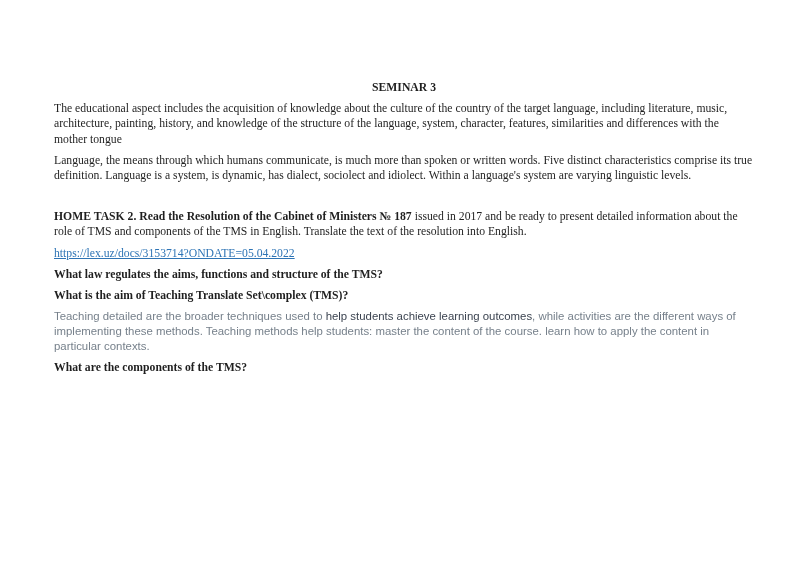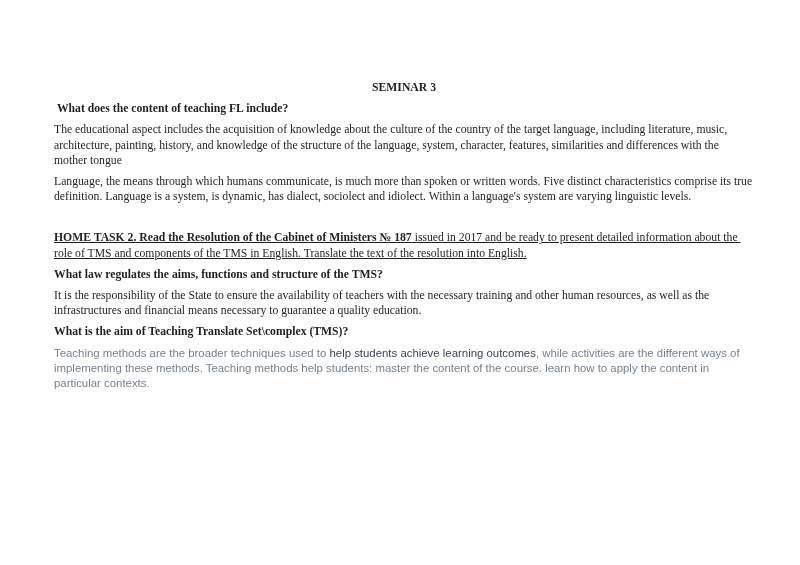--- a/index.html
+++ b/index.html
@@ -16,21 +16,21 @@
   .doc p {
     font-family: "Liberation Serif", "DejaVu Serif", serif;
     font-size: 11.7px;
     line-height: 15.2px;
     color: #1f1f1f;
     margin: 0 0 6px 0;
     white-space: pre-wrap;
   }
   .center { text-align: center; }
   .bold { font-weight: bold; }
-  .gap-before { margin-top: 26px !important; text-decoration: underline; }
+  .gap-before { margin-top: 26px !important; }
   .link-para a {
     color: #2e74b5;
     text-decoration: underline;
     cursor: pointer;
   }
   .sans-muted {
     font-family: "Liberation Sans", "DejaVu Sans", sans-serif !important;
     font-size: 11.4px !important;
     line-height: 15px !important;
     color: #76808b !important;
@@ -42,33 +42,33 @@
 </head>
 <body>
 
 <div class="page">
   <div class="doc">
 
     <p class="center bold">SEMINAR 3</p>
 
 
 
-    <p class="bold"> What does the content of teaching FL include?</p>
 
     <p>The educational aspect includes the acquisition of knowledge about the culture of the country of the target language, including literature, music, architecture, painting, history, and knowledge of the structure of the language, system, character, features, similarities and differences with the mother tongue</p>
 
 
     <p>Language, the means through which humans communicate, is much more than spoken or written words. Five distinct characteristics comprise its true definition. Language is a system, is dynamic, has dialect, sociolect and idiolect. Within a language's system are varying linguistic levels.</p>
 
     <p class="gap-before"><span class="bold">HOME TASK 2. Read the Resolution of the Cabinet of Ministers № 187</span><span> issued in 2017 and be ready to present detailed information about the role of TMS and components of the TMS in English. Translate the text of the resolution into English.</span></p>
 
+    <p class="link-para"><a>https://lex.uz/docs/3153714?ONDATE=05.04.2022</a></p>
 
     <p class="bold">What law regulates the aims, functions and structure of the TMS?</p>
 
-    <p>It is the responsibility of the State to ensure the availability of teachers with the necessary training and other human resources, as well as the infrastructures and financial means necessary to guarantee a quality education.</p>
 
     <p class="bold">What is the aim of Teaching Translate Set\complex (TMS)?</p>
 
-    <p class="sans-muted"><span>Teaching methods are the broader techniques used to </span><span class="hl">help students achieve learning outcomes</span><span>, while activities are the different ways of implementing these methods. Teaching methods help students: master the content of the course. learn how to apply the content in particular contexts.</span></p>
+    <p class="sans-muted"><span>Teaching detailed are the broader techniques used to </span><span class="hl">help students achieve learning outcomes</span><span>, while activities are the different ways of implementing these methods. Teaching methods help students: master the content of the course. learn how to apply the content in particular contexts.</span></p>
 
+    <p class="bold">What are the components of the TMS?</p>
 
   </div>
 </div>
 
 </body></html>

